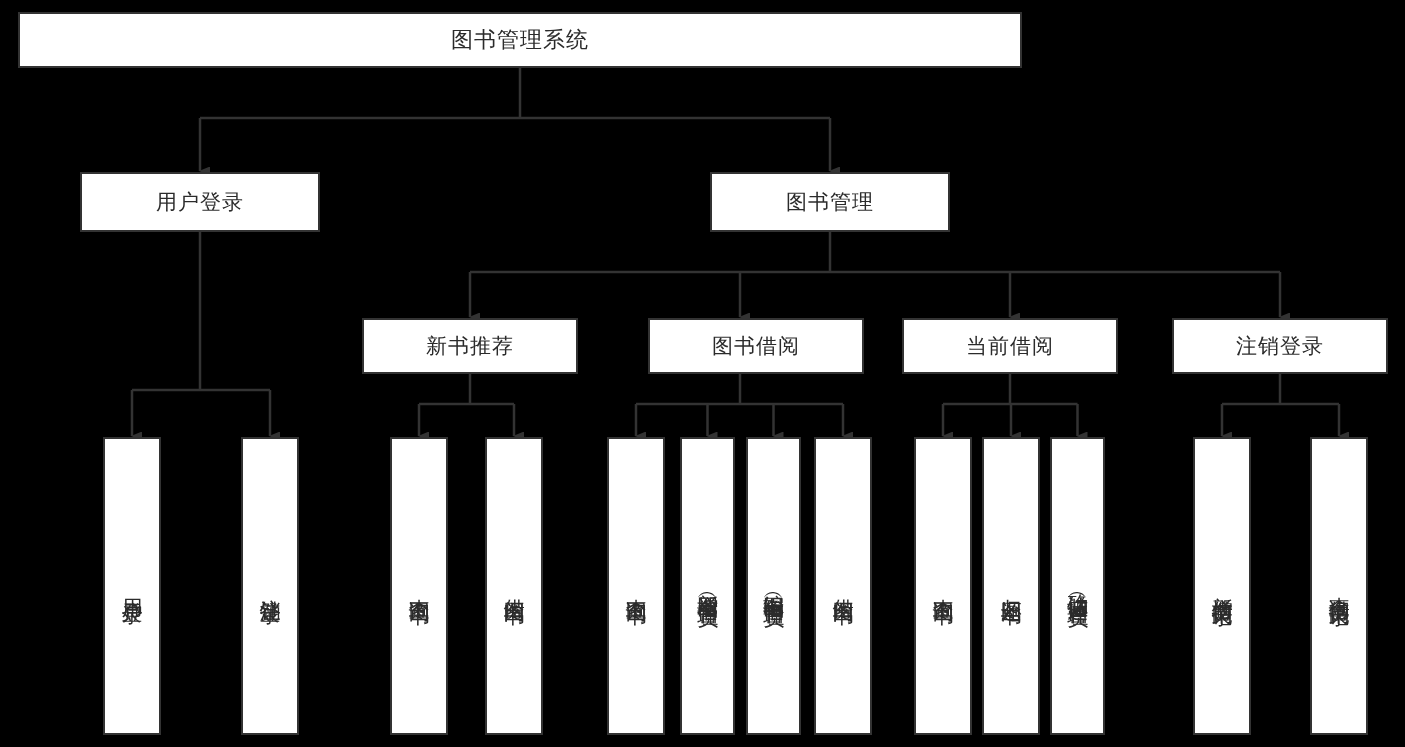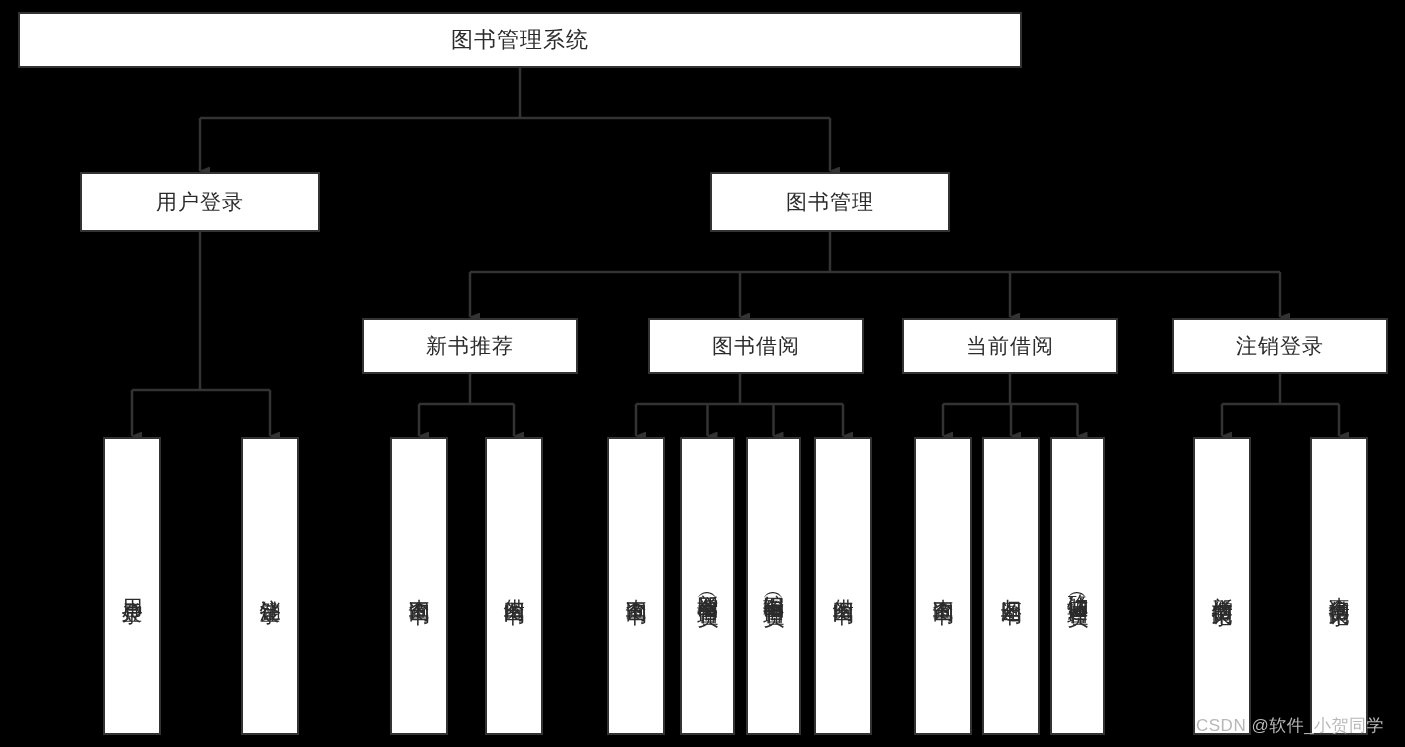--- a/index.html
+++ b/index.html
@@ -173,14 +173,13 @@
         <span class="label">确认归还（管理员）</span>
       </div>
       <div class="node vert" style="left: 1193px; top: 437px; width: 58px; height: 298px;">
         <span class="label">新增借阅记录</span>
       </div>
       <div class="node vert" style="left: 1310px; top: 437px; width: 58px; height: 298px;">
         <span class="label">查询借阅记录</span>
       </div>
     </div>
 
-  <div class="watermark" style="left:1196px; top:714px;">CSDN @软件_小贺同学</div>
 </div>
 
 </body></html>

